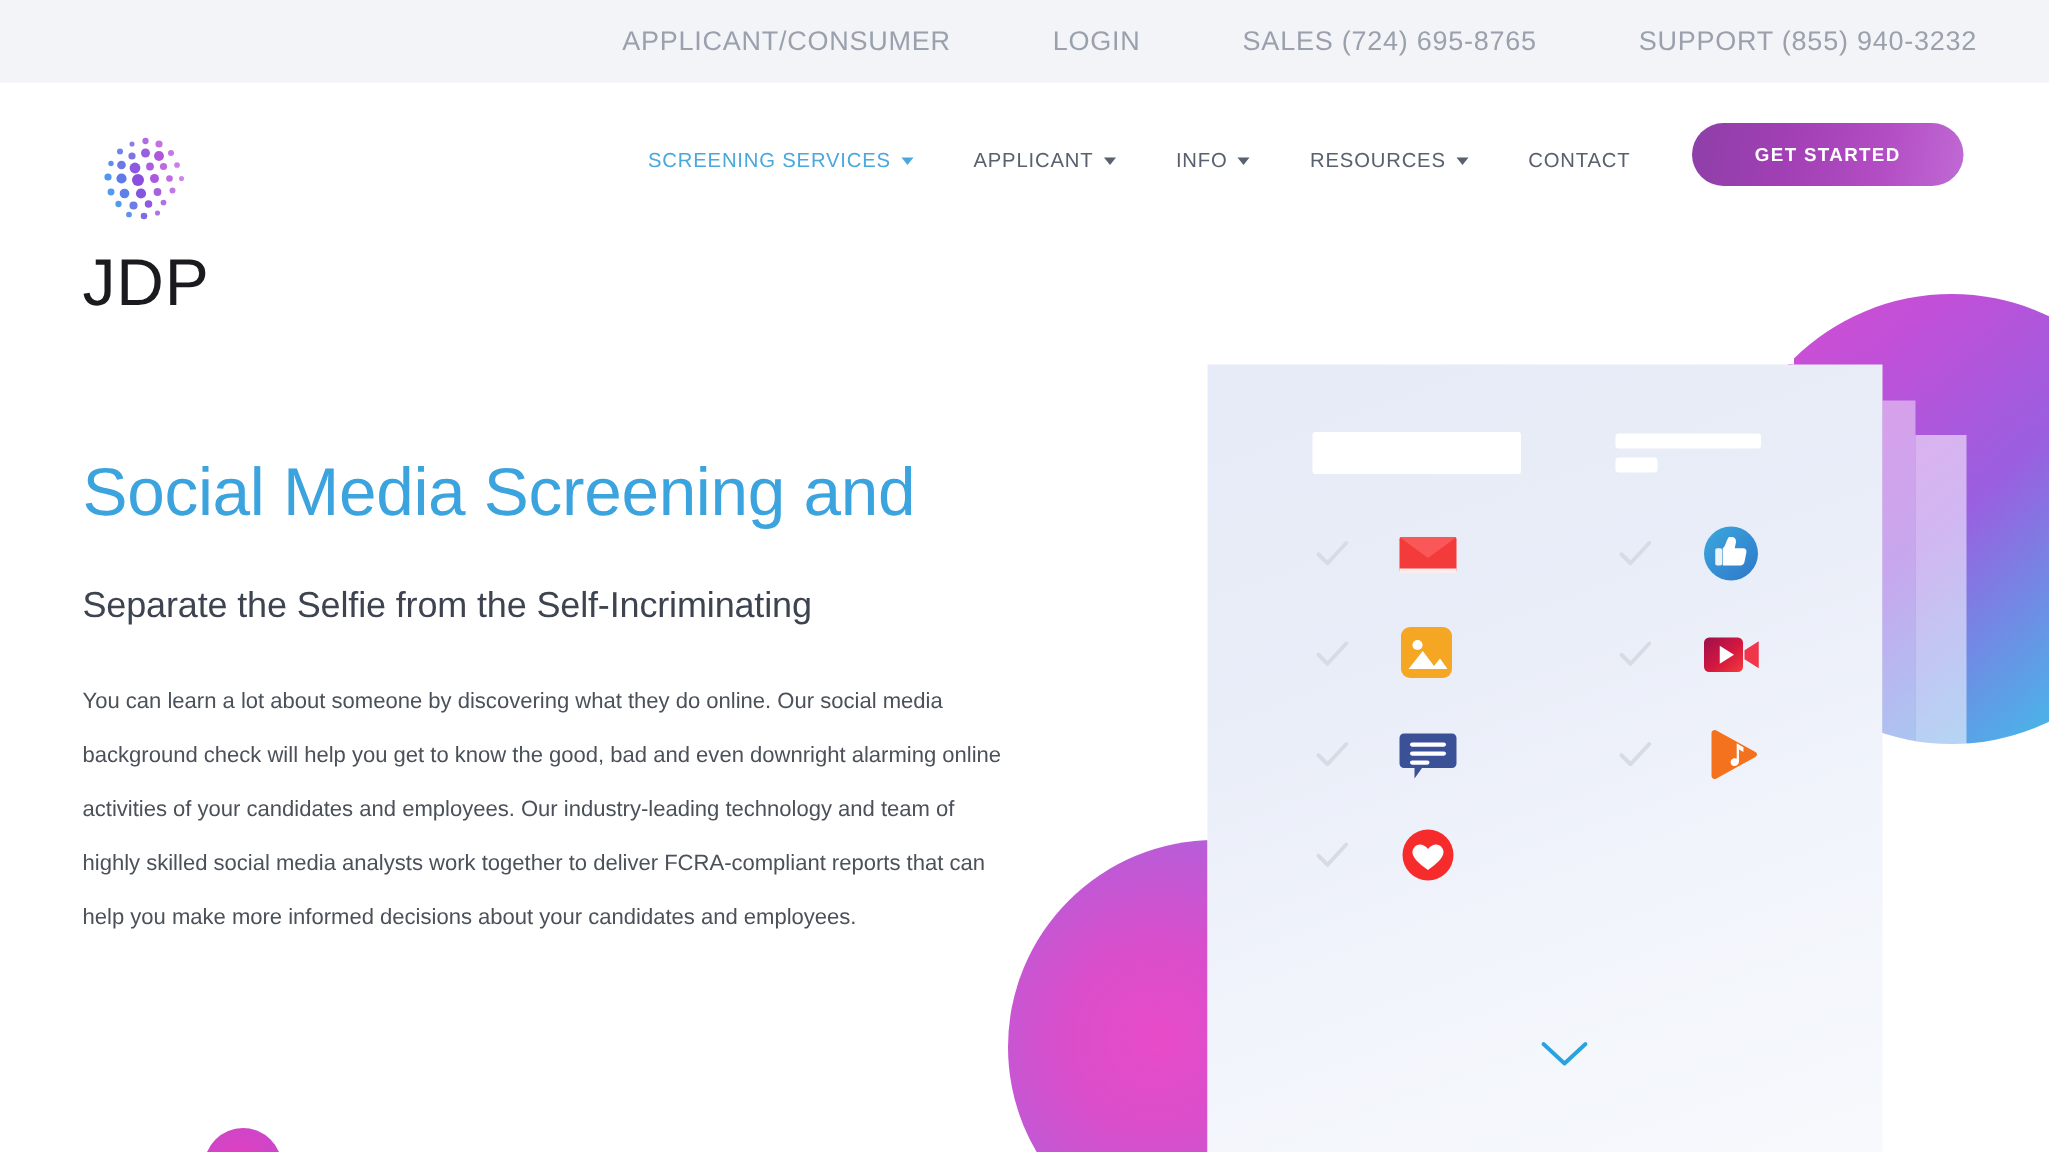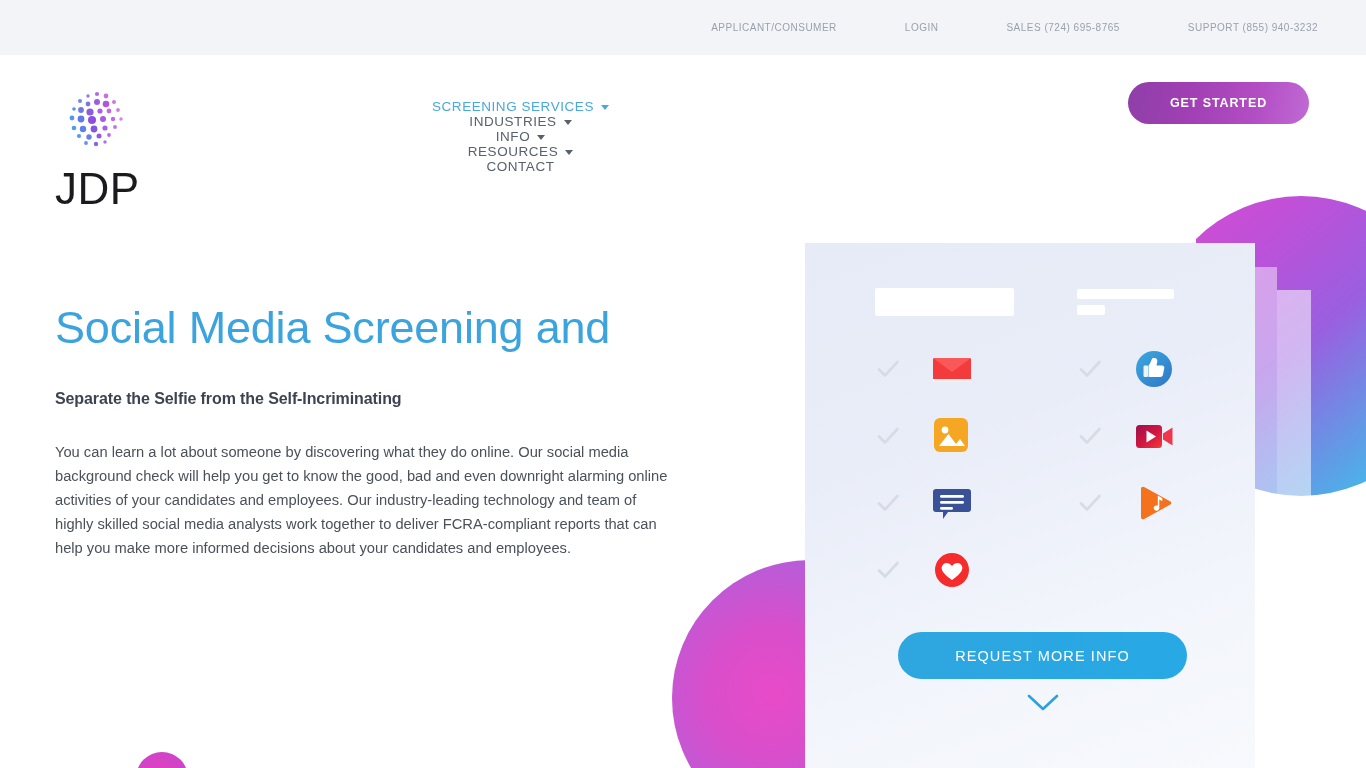--- a/index.html
+++ b/index.html
@@ -13,21 +13,21 @@
 
   
   .topbar {
     position: absolute; top: 0; left: 0; width: 1366px; height: 55px;
     background: #f2f4f8;
     display: flex; align-items: center; justify-content: flex-end;
     z-index: 40;
   }
   .topbar-links { display: flex; align-items: center; gap: 0px; padding-right: 48px; }
   .topbar-link {
-    font-size: 10px; letter-spacing: .5px; color: #9aa1ad;
+    font-size: 18px; letter-spacing: .5px; color: #9aa1ad;
     text-decoration: none; padding: 0 34px; white-space: nowrap;
     cursor: pointer;
   }
   .topbar-link:last-child { padding-right: 0; }
 
   
   .header {
     position: absolute; top: 55px; left: 0; width: 1366px; height: 142px;
     background: transparent; z-index: 35;
     display: flex; align-items: center;
@@ -37,21 +37,21 @@
     display: flex; align-items: center; gap: 14px; flex-direction: column;
   }
   .logo-mark { width: 68px; height: 68px; display:block; }
   .logo-text {
     font-size: 44px; letter-spacing: .5px; color: #1b1b1f; font-weight: 400;
     line-height: 1;
   }
 
   .nav {
     position: absolute; left: 412px; top: 44px;
-    display: flex; align-items: center; gap: 0; flex-direction: column;
+    display: flex; align-items: center; gap: 0;
   }
   .nav-item {
     display: flex; align-items: center; gap: 7px;
     font-size: 13.5px; letter-spacing: .55px; color: #58616d;
     padding: 0 20px; cursor: pointer; white-space: nowrap;
   }
   .nav-item.active { color: #4aa8dd; }
   .caret {
     width: 0; height: 0;
     border-left: 4.5px solid transparent; border-right: 4.5px solid transparent;
@@ -112,25 +112,25 @@
 
   
   .hero-left { position: absolute; left: 55px; top: 258px; width: 630px; z-index: 10; }
   .hero-title {
     font-size: 45px; line-height: 56px; color: #3ba3dd; font-weight: 400;
     letter-spacing: -.2px;
     margin-top: 42px;
   }
   .hero-sub {
     margin-top: 34px;
-    font-size: 16px; color: #3d4450; font-weight: 700; letter-spacing: -.1px;
+    font-size: 24px; color: #3d4450; font-weight: 400; letter-spacing: -.1px;
   }
   .hero-body {
     margin-top: 32px; width: 614px;
-    font-size: 14.7px; line-height: 24px; color: #4b5159;
+    font-size: 14.7px; line-height: 36px; color: #4b5159;
   }
 
   
   .panel {
     position: absolute; left: 805px; top: 243px; width: 450px; height: 525px;
     background: linear-gradient(160deg, #e6ebf7 0%, #e9edf8 35%, #f2f5fb 70%, #f7f9fd 100%);
     z-index: 8;
     box-shadow: 0 0 0 rgba(0,0,0,0);
   }
   .ph-bar { background: #ffffff; border-radius: 2px; position: absolute; }
@@ -223,21 +223,21 @@
       </svg>
       <span class="logo-text">JDP</span>
     </div>
 
     <nav class="nav">
       <div class="nav-item active">
         <span>SCREENING SERVICES</span>
         <span class="caret"></span>
       </div>
       <div class="nav-item">
-        <span>INDUSTRIES</span>
+        <span>APPLICANT</span>
         <span class="caret"></span>
       </div>
       <div class="nav-item">
         <span>INFO</span>
         <span class="caret"></span>
       </div>
       <div class="nav-item">
         <span>RESOURCES</span>
         <span class="caret"></span>
       </div>
@@ -363,19 +363,18 @@
           </svg>
         </div>
 
       </div>
 
     </div>
   </div>
 
   <div class="blob-bl-mask"></div>
 
-  <button class="cta-main">REQUEST MORE INFO</button>
 
   <svg class="scroll-chevron" viewBox="0 0 36 22">
     <path d="M4 4 L18 17 L32 4" stroke="#2aa2dd" stroke-width="2.6" fill="none" stroke-linecap="round" stroke-linejoin="round"></path>
   </svg>
 
 </div>
 
 </body></html>

